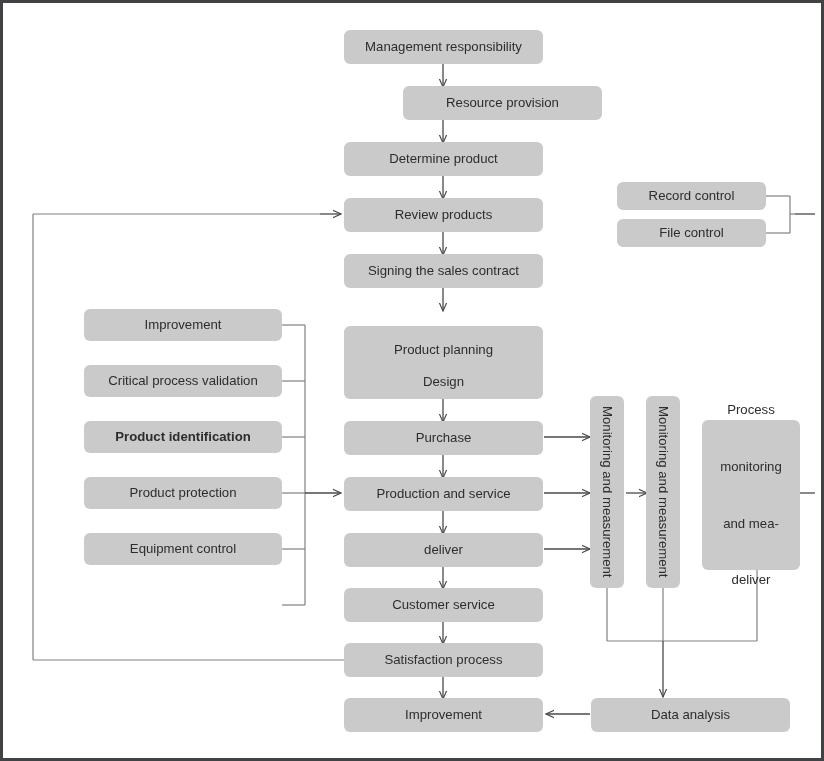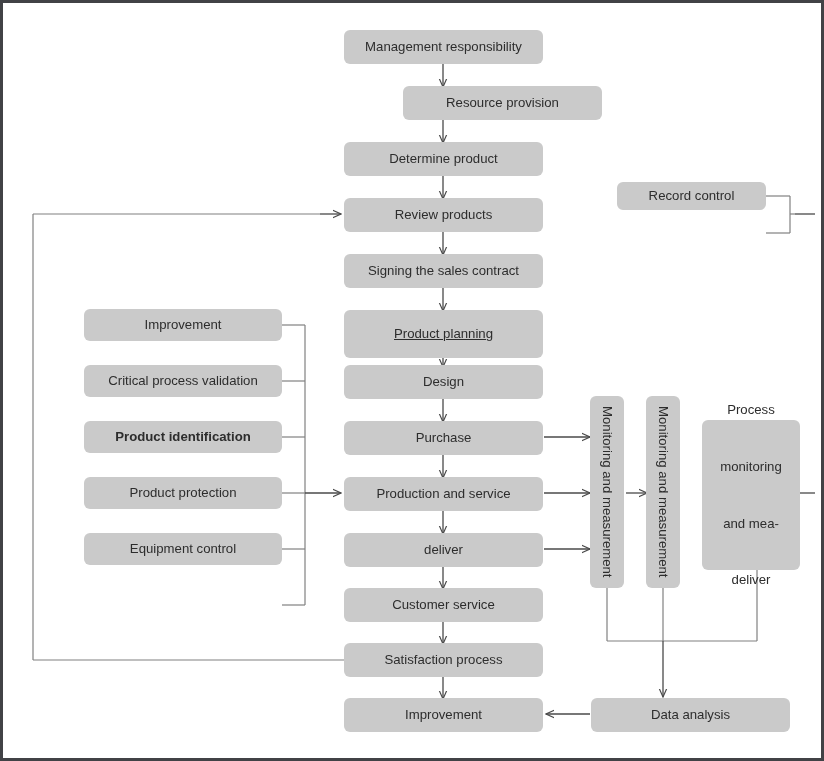--- a/index.html
+++ b/index.html
@@ -133,21 +133,21 @@
   </div>
   <div class="node" style="left:344px;top:142px;width:199px;height:34px;">
     <span>Determine product</span>
   </div>
   <div class="node" style="left:344px;top:198px;width:199px;height:34px;">
     <span>Review products</span>
   </div>
   <div class="node" style="left:344px;top:254px;width:199px;height:34px;">
     <span>Signing the sales contract</span>
   </div>
-  <div class="node" style="left:344px;top:310px;width:199px;height:48px;text-decoration:underline;">
+  <div class="node" style="left:344px;top:326px;width:199px;height:48px;">
     <span>Product planning</span>
   </div>
   <div class="node" style="left:344px;top:365px;width:199px;height:34px;">
     <span>Design</span>
   </div>
   <div class="node" style="left:344px;top:421px;width:199px;height:34px;">
     <span>Purchase</span>
   </div>
   <div class="node" style="left:344px;top:477px;width:199px;height:34px;">
     <span>Production and service</span>
@@ -176,20 +176,23 @@
   </div>
   <div class="node" style="left:84px;top:477px;width:198px;height:32px;">
     <span>Product protection</span>
   </div>
   <div class="node" style="left:84px;top:533px;width:198px;height:32px;">
     <span>Equipment control</span>
   </div>
 
   <div class="node" style="left:617px;top:182px;width:149px;height:28px;">
     <span>Record control</span>
+  </div>
+  <div class="node" style="left:617px;top:219px;width:149px;height:28px;">
+    <span>File control</span>
   </div>
 
   <div class="node vertical" style="left:590px;top:396px;width:34px;height:192px;">
     <span>Monitoring and measurement</span>
   </div>
   <div class="node vertical" style="left:646px;top:396px;width:34px;height:192px;">
     <span>Monitoring and measurement</span>
   </div>
 
   <div class="node multiline" style="left:702px;top:420px;width:98px;height:150px;">

